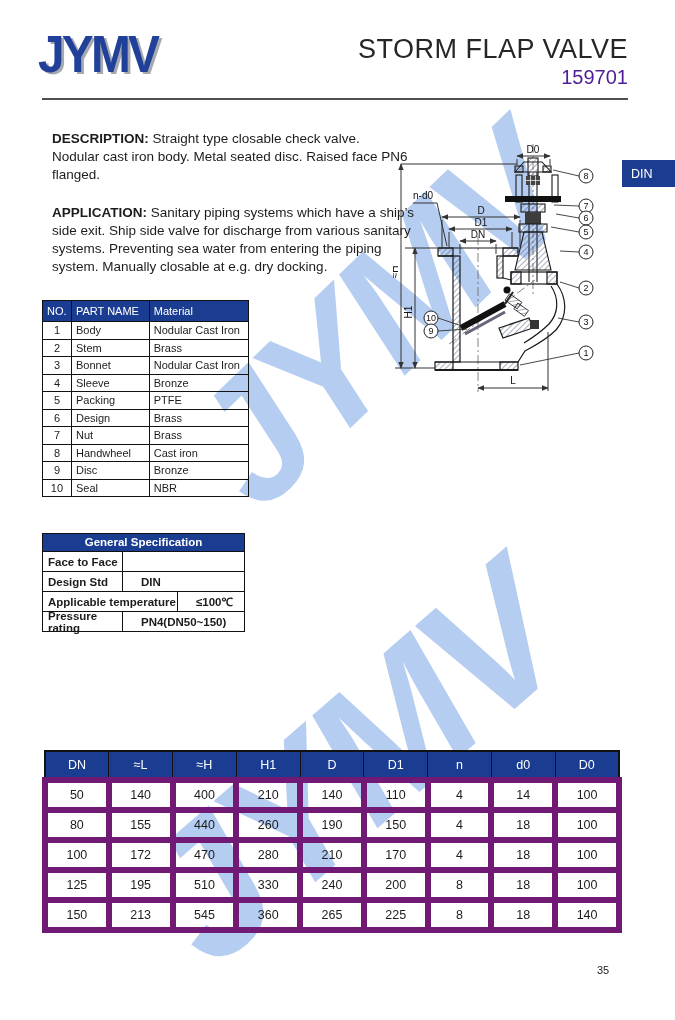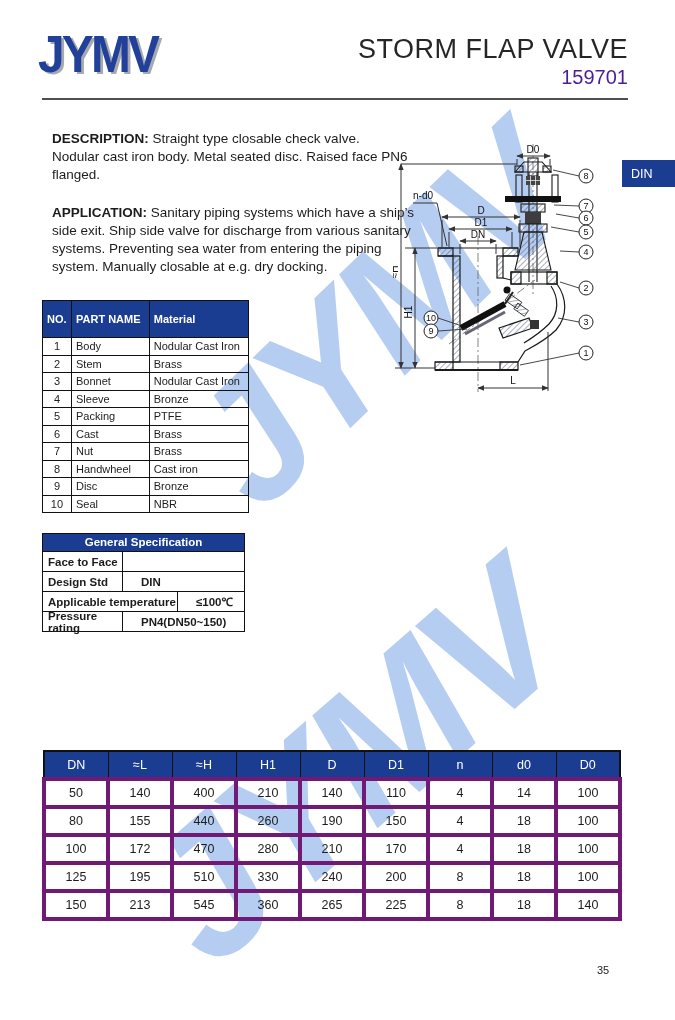--- a/index.html
+++ b/index.html
@@ -26,38 +26,38 @@
   #app{top:204px;width:364px;}
   .para .b{font-weight:bold;}
 
   
   .din{right:0;top:160px;width:53px;height:27px;background:#1b3d91;color:#fff;
        font-size:12.5px;display:flex;align-items:center;padding-left:9px;box-sizing:border-box;}
 
   
   table{border-collapse:collapse;}
   #parts{left:42px;top:300px;width:207px;font-size:11px;}
-  #parts th{background:#1b3d91;color:#fff;font-weight:bold;text-align:left;
-            padding:12px 4px;border:1px solid #111;font-size:11px;}
+  #parts th{background:#1b3d91;color:#fff;font-weight:normal;text-align:left;
+            padding:4px 4px;border:1px solid #111;font-size:11px;}
   #parts td{border:1px solid #111;padding:1px 4px;height:14.5px;background:transparent;}
   #parts td:first-child{text-align:center;}
 
   
   #genspec{left:42px;top:533px;width:203px;font-size:11.5px;border:1px solid #111;box-sizing:border-box;font-weight:bold;}
   .gs-title{background:#1b3d91;color:#fff;text-align:center;height:17px;line-height:17px;font-size:11.5px;}
   .gs-row{display:flex;height:19px;border-top:1px solid #111;align-items:center;gap:12px;}
   .gs-label{width:80px;padding-left:5px;border-right:1px solid #111;height:100%;
             display:flex;align-items:center;box-sizing:border-box;}
   .gs-row.wide .gs-label{width:135px;}
   .gs-value{flex:1;padding-left:6px;display:flex;align-items:center;height:100%;}
 
   
   #dims{left:42px;top:750px;width:580px;font-size:12.5px;table-layout:fixed;border:2px solid #111;}
   #dims th{background:#1b3d91;color:#fff;font-weight:normal;border:1px solid #111;height:23px;font-size:12.5px;}
-  #dims td{border:4px solid #701a75;text-align:center;height:22px;background:transparent;}
+  #dims td{border:6px solid #701a75;text-align:center;height:22px;background:transparent;}
 
   .pagenum{left:597px;top:964px;font-size:11px;color:#222;}
 
   
   #drawing{left:393px;top:132px;}
   .dimtext{font-size:10px;fill:#111;}
   .ctext{font-size:9px;fill:#111;}
 </style>
 </head>
 <body>
@@ -118,21 +118,21 @@
           <td>Sleeve</td>
           <td>Bronze</td>
         </tr>
         <tr>
           <td>5</td>
           <td>Packing</td>
           <td>PTFE</td>
         </tr>
         <tr>
           <td>6</td>
-          <td>Cast</td>
+          <td>Design</td>
           <td>Brass</td>
         </tr>
         <tr>
           <td>7</td>
           <td>Nut</td>
           <td>Brass</td>
         </tr>
         <tr>
           <td>8</td>
           <td>Handwheel</td>

